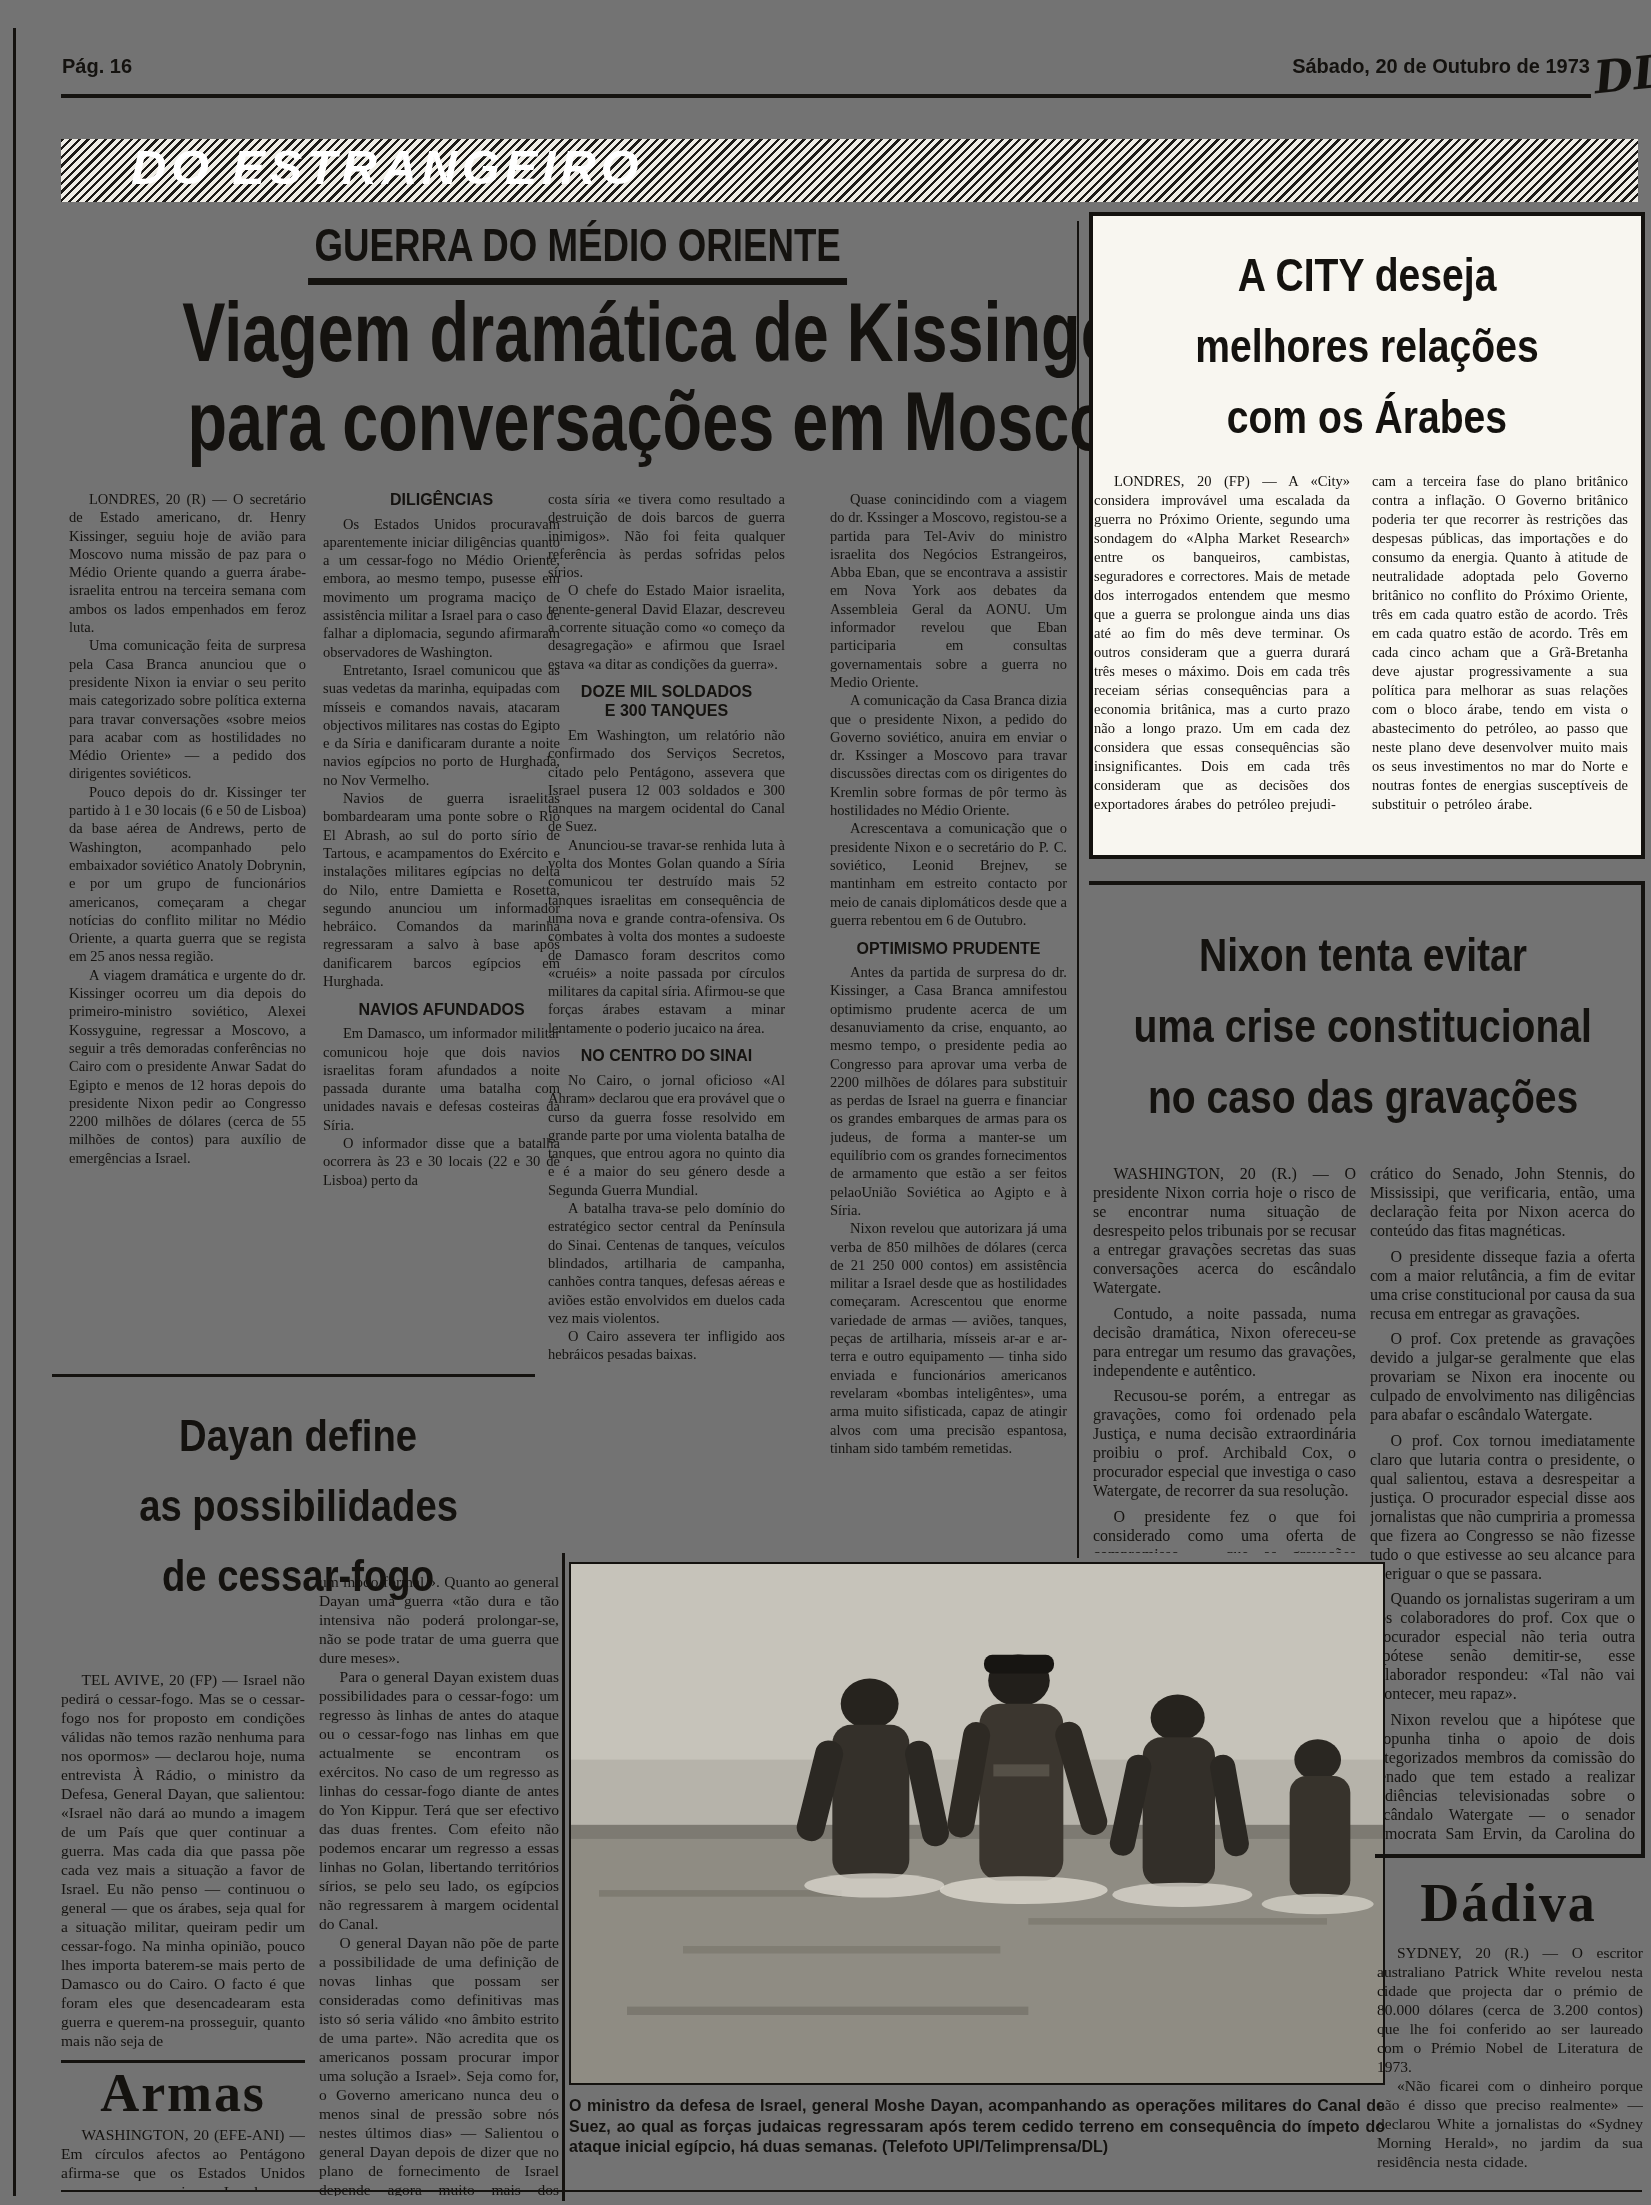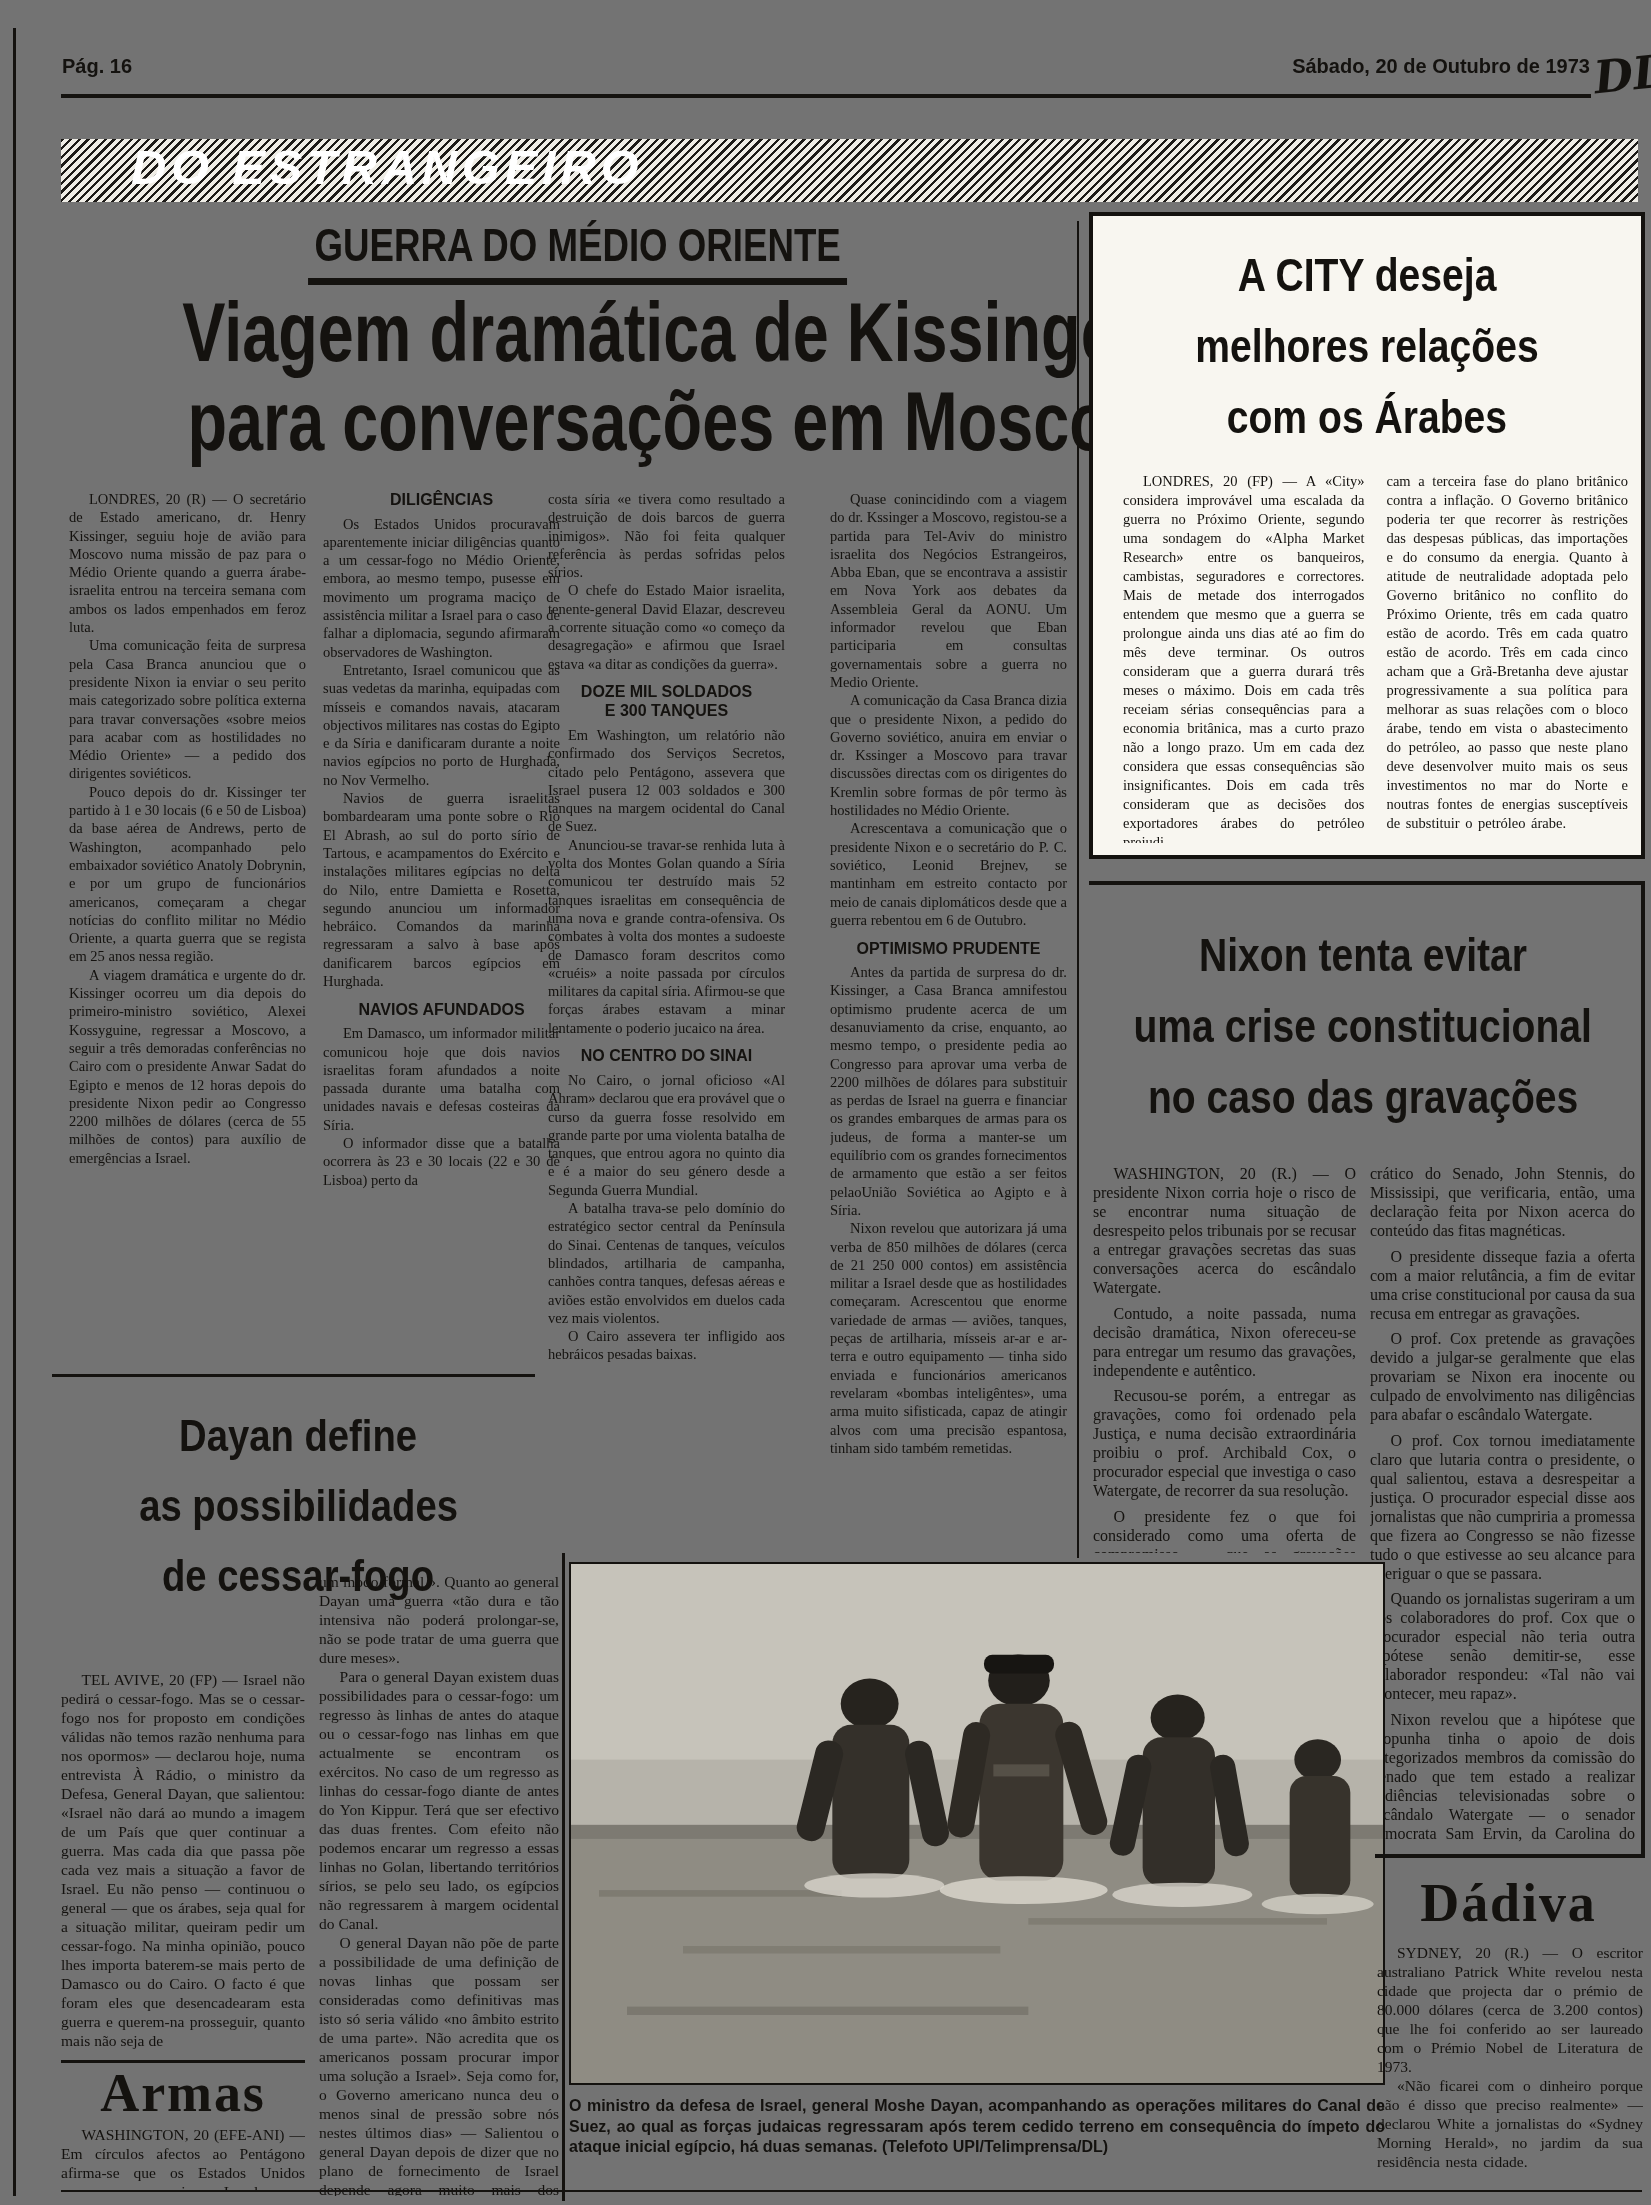--- a/index.html
+++ b/index.html
@@ -106,21 +106,21 @@
   </div>
 
   <div class="abs rule" style="left:1077px;top:221px;width:1.9px;height:1337px;"></div>
 
   <div class="abs" style="left:1089px;top:212px;width:556px;height:647px;border:4.7px solid #14120f;box-sizing:border-box;background:#f8f6f0;">
     <div class="center" style="margin-top:23.5px;">
       <span class="cx85 boxtitle">A CITY deseja</span><br>
       <span class="cx85 boxtitle">melhores relações</span><br>
       <span class="cx85 boxtitle">com os Árabes</span>
     </div>
-    <div style="display:flex;gap:22px;padding:19px 13px 0 30px;align-items:flex-end;">
+    <div style="display:flex;gap:22px;padding:19px 13px 0 1px;align-items:flex-end;">
       <div class="boxcol" style="width:259px;height:371px;">
         <p style="text-indent:20px;">LONDRES, 20 (FP) — A «City» considera improvável uma escalada da guerra no Próximo Oriente, segundo uma sondagem do «Alpha Market Research» entre os banqueiros, cambistas, seguradores e correctores. Mais de metade dos interrogados entendem que mesmo que a guerra se prolongue ainda uns dias até ao fim do mês deve terminar. Os outros consideram que a guerra durará três meses o máximo. Dois em cada três receiam sérias consequências para a economia britânica, mas a curto prazo não a longo prazo. Um em cada dez considera que essas consequências são insignificantes. Dois em cada três consideram que as decisões dos exportadores árabes do petróleo prejudi-</p>
       </div>
       <div class="boxcol" style="width:259px;height:371px;">
         <p style="text-indent:0;">cam a terceira fase do plano britânico contra a inflação. O Governo britânico poderia ter que recorrer às restrições das despesas públicas, das importações e do consumo da energia. Quanto à atitude de neutralidade adoptada pelo Governo britânico no conflito do Próximo Oriente, três em cada quatro estão de acordo. Três em cada quatro estão de acordo. Três em cada cinco acham que a Grã-Bretanha deve ajustar progressivamente a sua política para melhorar as suas relações com o bloco árabe, tendo em vista o abastecimento do petróleo, ao passo que neste plano deve desenvolver muito mais os seus investimentos no mar do Norte e noutras fontes de energias susceptíveis de substituir o petróleo árabe.</p>
       </div>
     </div>
   </div>
 
   <div class="abs rule" style="left:1089px;top:881px;width:556px;height:3.8px;"></div>

